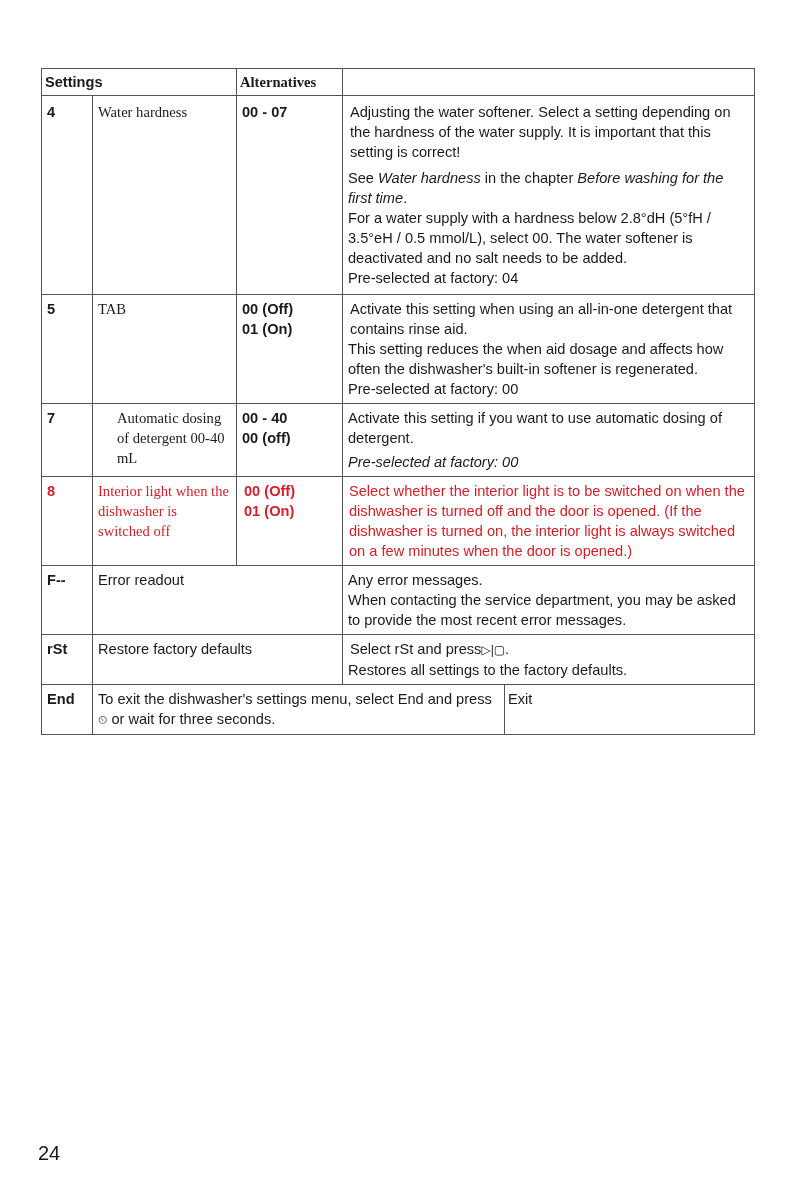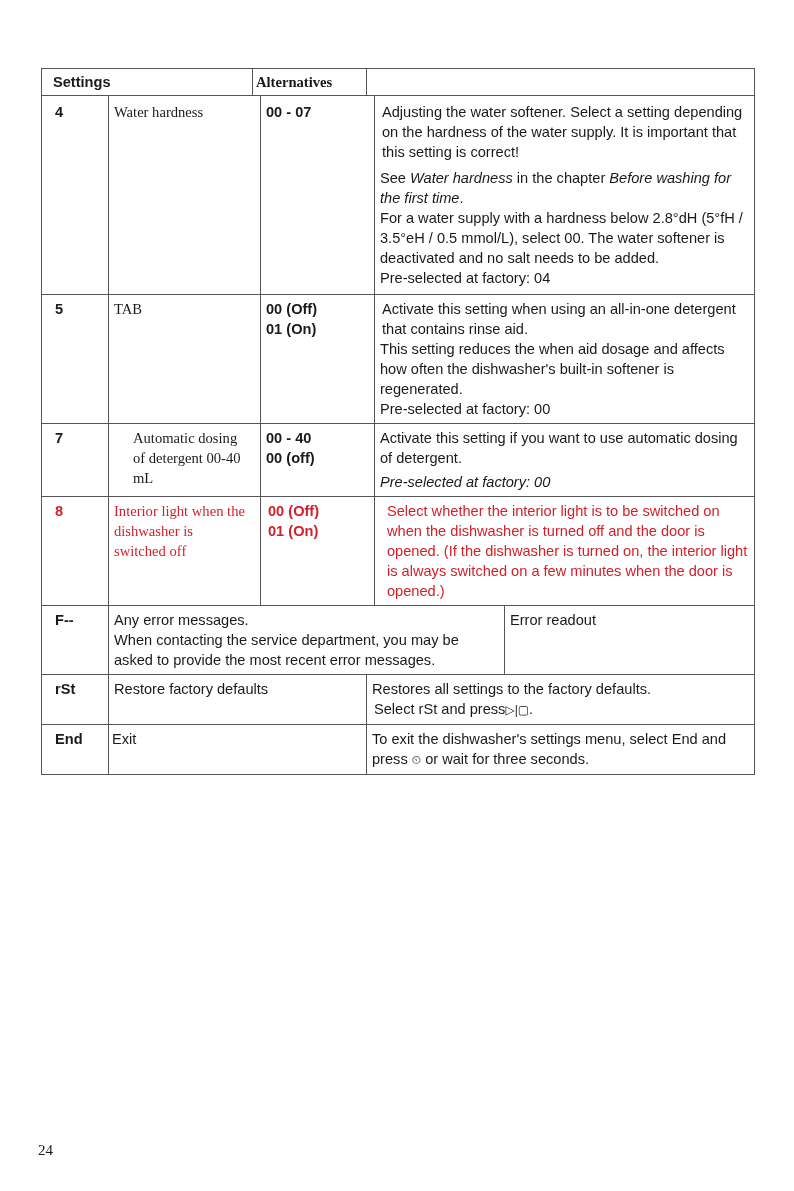--- a/index.html
+++ b/index.html
@@ -1,33 +1,33 @@
 <!DOCTYPE html>
 <html><head>
 <meta charset="utf-8">
 <style>
   html, body { margin:0; padding:0; background:#ffffff; }
   body { width:794px; height:1191px; position:relative; font-family:"Liberation Sans", sans-serif; color:#1a1a1a; }
   .tbl { position:absolute; left:41px; top:68px; width:714px; border:1px solid #555; box-sizing:border-box; }
   .row { display:flex; border-top:1px solid #555; position:relative; }
   .row:first-child { border-top:none; }
-  .cell { box-sizing:border-box; font-size:14.6px; line-height:20px; padding:4px 5px;margin-left:8px; }
+  .cell { box-sizing:border-box; font-size:14.6px; line-height:20px; padding:4px 5px; }
   .c1 { width:50px; font-weight:bold; }
   .c2 { width:144px; border-left:1px solid #555;font-family:Liberation Serif, serif; }
   .c3 { width:106px; border-left:1px solid #555;font-weight:bold; }
   .c4 { flex:1; border-left:1px solid #555; }
   .hdr .cell { font-weight:bold; padding:3px 3px; height:26px; }
   .hdr .c1 { width:194px; }
   .hdr .c2 { width:106px; }
   .p { margin:0; }
   .gap { margin-top:6px; }
   .red { color:#d3202a; }
   .wide2 { width:250px; border-left:1px solid #555; }
   em { font-style:italic; }
-  .page-num { position:absolute; left:38px; top:1142px; font-size:15px;font-family:Liberation Serif, serif; }
+  .page-num { position:absolute; left:38px; top:1142px; font-size:20px; }
   .icon-sym { font-size:12px; }
 </style>
 </head>
 <body>
 
 <div class="tbl">
   <div class="row hdr">
     <div class="cell c1">Settings</div>
     <div class="cell c2">Alternatives</div>
     <div class="cell c4"></div>
@@ -74,45 +74,45 @@
     </div>
   </div>
 
   <div class="row red">
     <div class="cell c1">8</div>
     <div class="cell c2">Interior light when the dishwasher is switched off</div>
     <div class="cell c3" style="padding-left:7px">
       <div>00 (Off)</div>
       <div>01 (On)</div>
     </div>
-    <div class="cell c4" style="padding-left:12px;padding-bottom:4px">
+    <div class="cell c4" style="padding-left:6px;padding-bottom:4px">
       <p class="p">Select whether the interior light is to be switched on when the dishwasher is turned off and the door is opened. (If the dishwasher is turned on, the interior light is always switched on a few minutes when the door is opened.)</p>
     </div>
   </div>
 
   <div class="row">
     <div class="cell c1">F--</div>
+    <div class="cell wide2">Error readout</div>
     <div class="cell c4">
       <p class="p">Any error messages.</p>
       <p class="p">When contacting the service department, you may be asked to provide the most recent error messages.</p>
     </div>
-    <div class="cell wide2">Error readout</div>
   </div>
 
   <div class="row">
     <div class="cell c1">rSt</div>
     <div class="cell wide2">Restore factory defaults</div>
     <div class="cell c4">
+      <p class="p" style="padding-left:2px"><span>Select rSt and press</span><span class="icon-sym">▷|▢</span><span>.</span></p>
       <p class="p">Restores all settings to the factory defaults.</p>
-      <p class="p" style="padding-left:2px"><span>Select rSt and press</span><span class="icon-sym">▷|▢</span><span>.</span></p>
     </div>
   </div>
 
   <div class="row">
     <div class="cell c1">End</div>
-    <div class="cell wide2" style="padding-left:3px">Exit</div>
     <div class="cell c4">
       <p class="p"><span>To exit the dishwasher's settings menu, select End and press </span><span class="icon-sym">⏲</span><span> or wait for three seconds.</span></p>
     </div>
+    <div class="cell wide2" style="padding-left:3px">Exit</div>
   </div>
 </div>
 
 <div class="page-num">24</div>
 
 </body></html>

